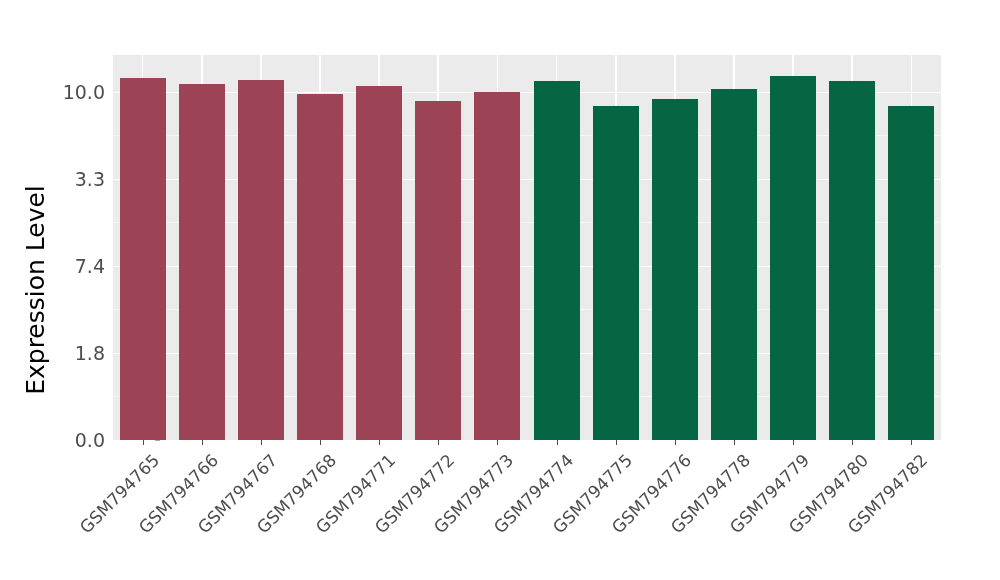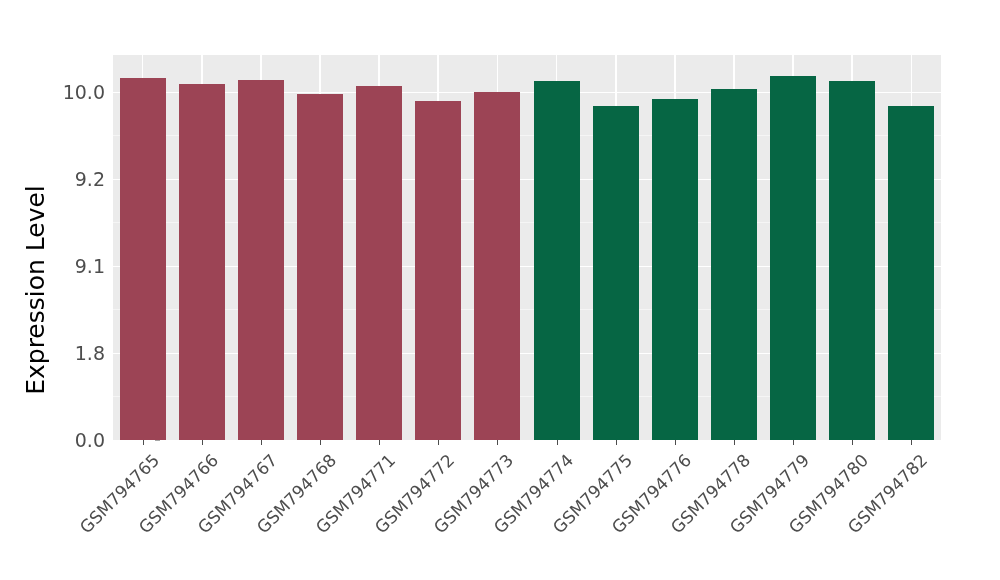--- a/index.html
+++ b/index.html
@@ -148,23 +148,23 @@
 
 <div id="chart-root">
 
   <div id="y-axis-title">Expression Level</div>
 
   <div id="y-tick-labels">
       <div class="y-tick-label" style="top: 385px;">0.0</div>
       <div class="y-tick-mark" style="top: 385px;"></div>
       <div class="y-tick-label" style="top: 297.896px;">1.8</div>
       <div class="y-tick-mark" style="top: 297.896px;"></div>
-      <div class="y-tick-label" style="top: 210.792px;">9.1</div>
+      <div class="y-tick-label" style="top: 210.792px;">7.4</div>
       <div class="y-tick-mark" style="top: 210.792px;"></div>
-      <div class="y-tick-label" style="top: 123.688px;">9.2</div>
+      <div class="y-tick-label" style="top: 123.688px;">3.3</div>
       <div class="y-tick-mark" style="top: 123.688px;"></div>
       <div class="y-tick-label" style="top: 36.5837px;">10.0</div>
       <div class="y-tick-mark" style="top: 36.5837px;"></div>
     </div>
 
   <div id="plot-panel">
       <div class="grid-minor-h" style="top: 341.448px;"></div>
       <div class="grid-minor-h" style="top: 254.344px;"></div>
       <div class="grid-minor-h" style="top: 167.24px;"></div>
       <div class="grid-minor-h" style="top: 80.1357px;"></div>

